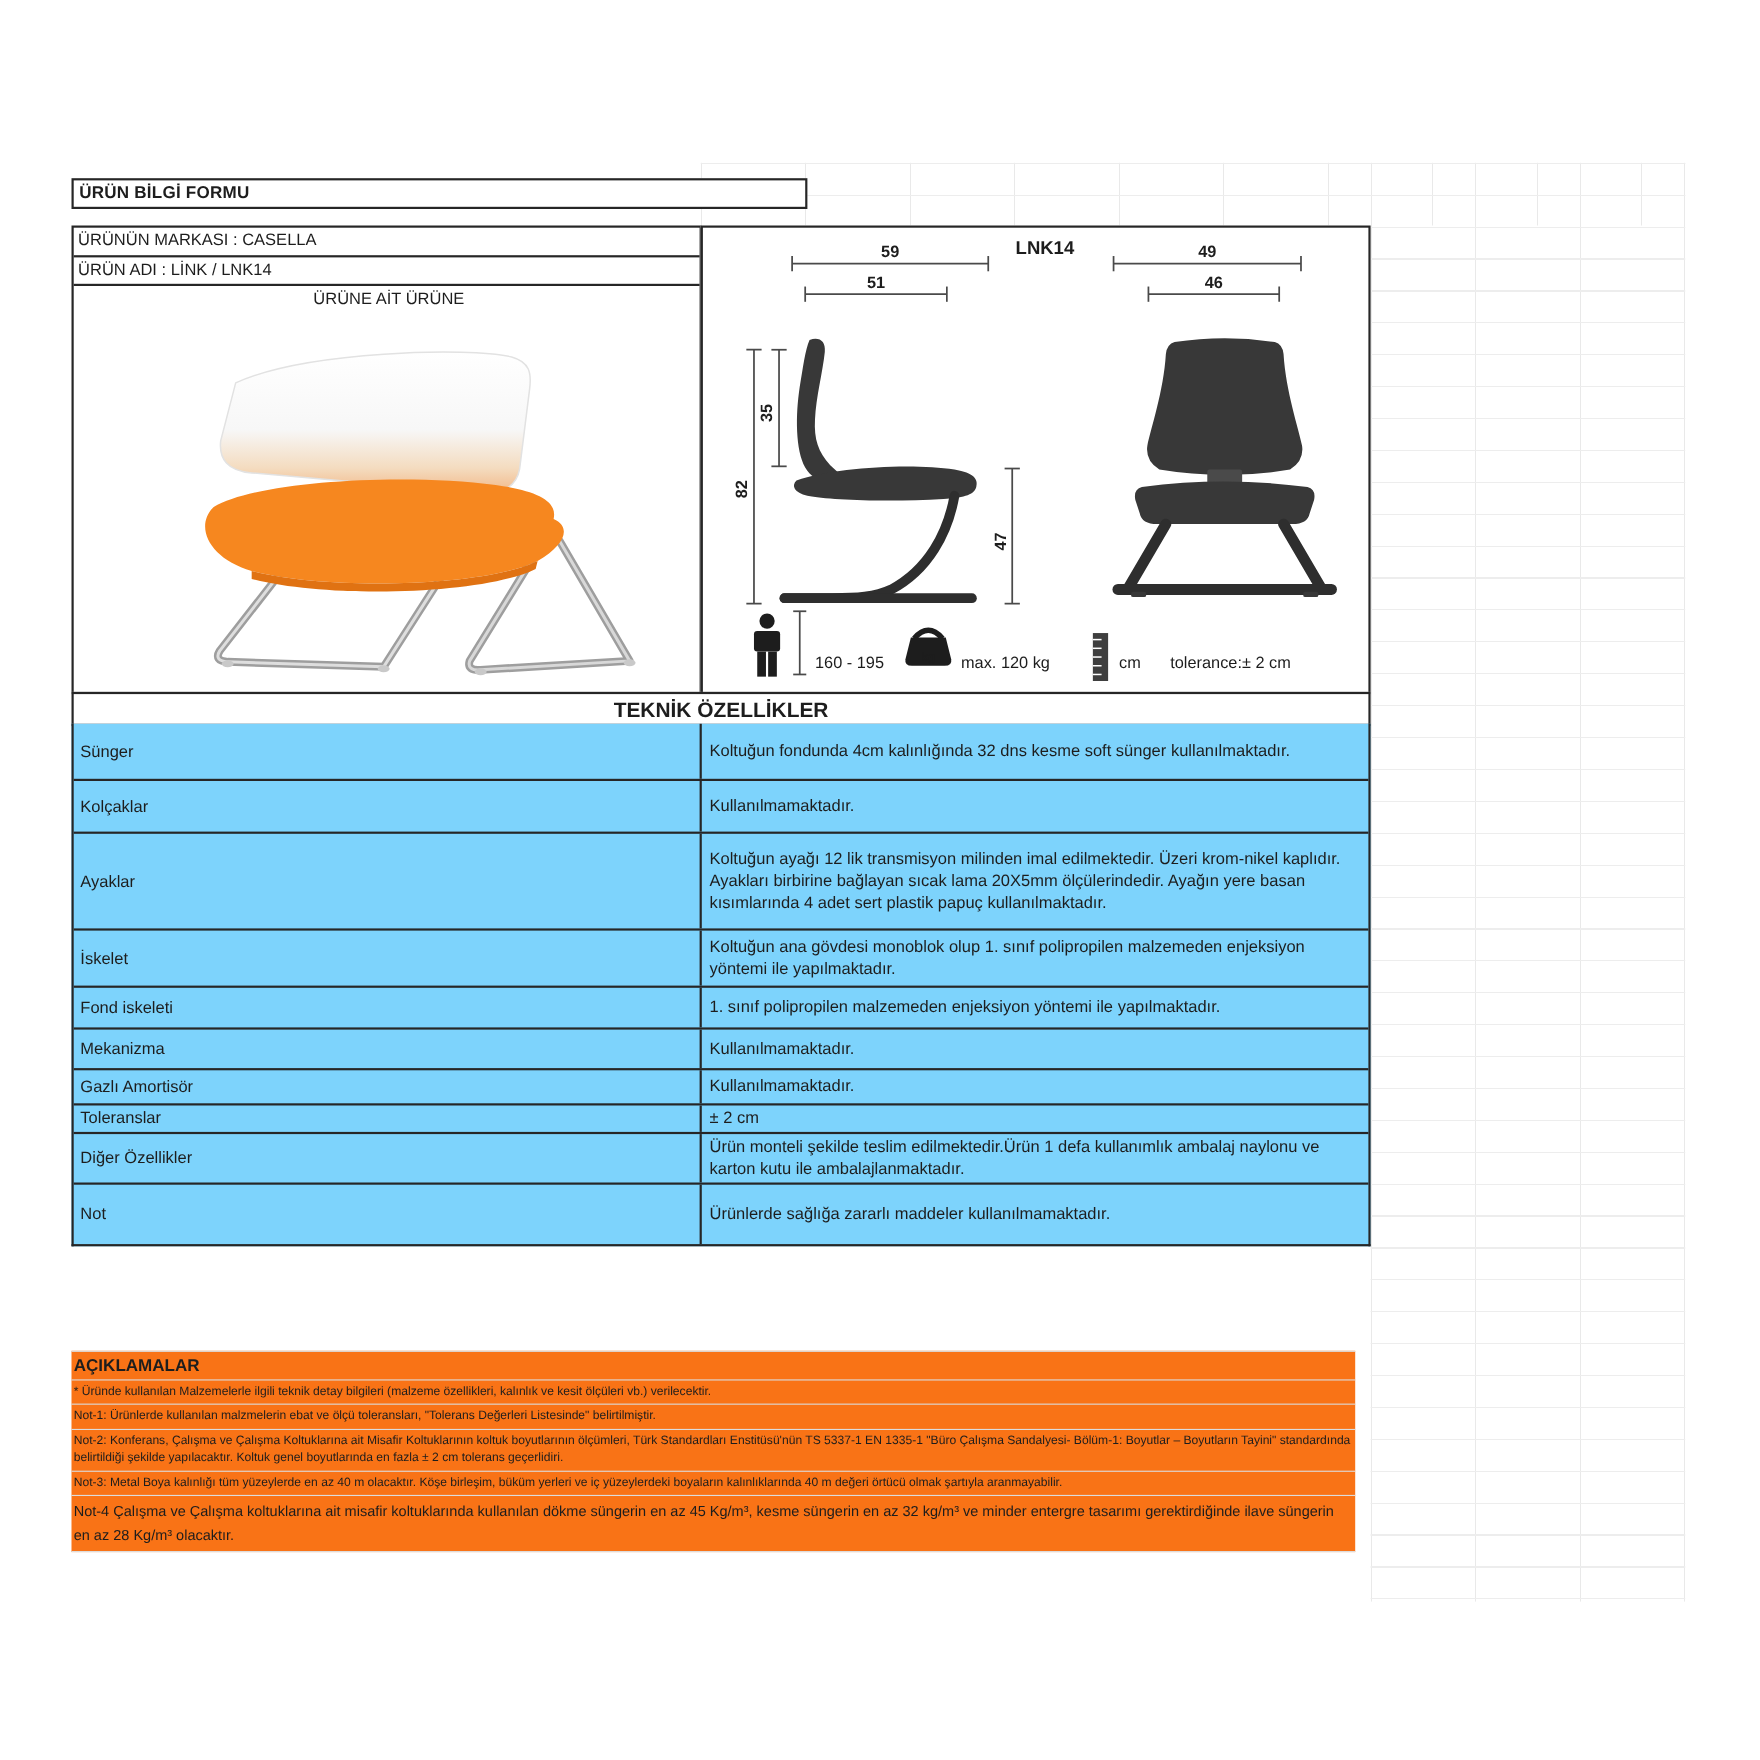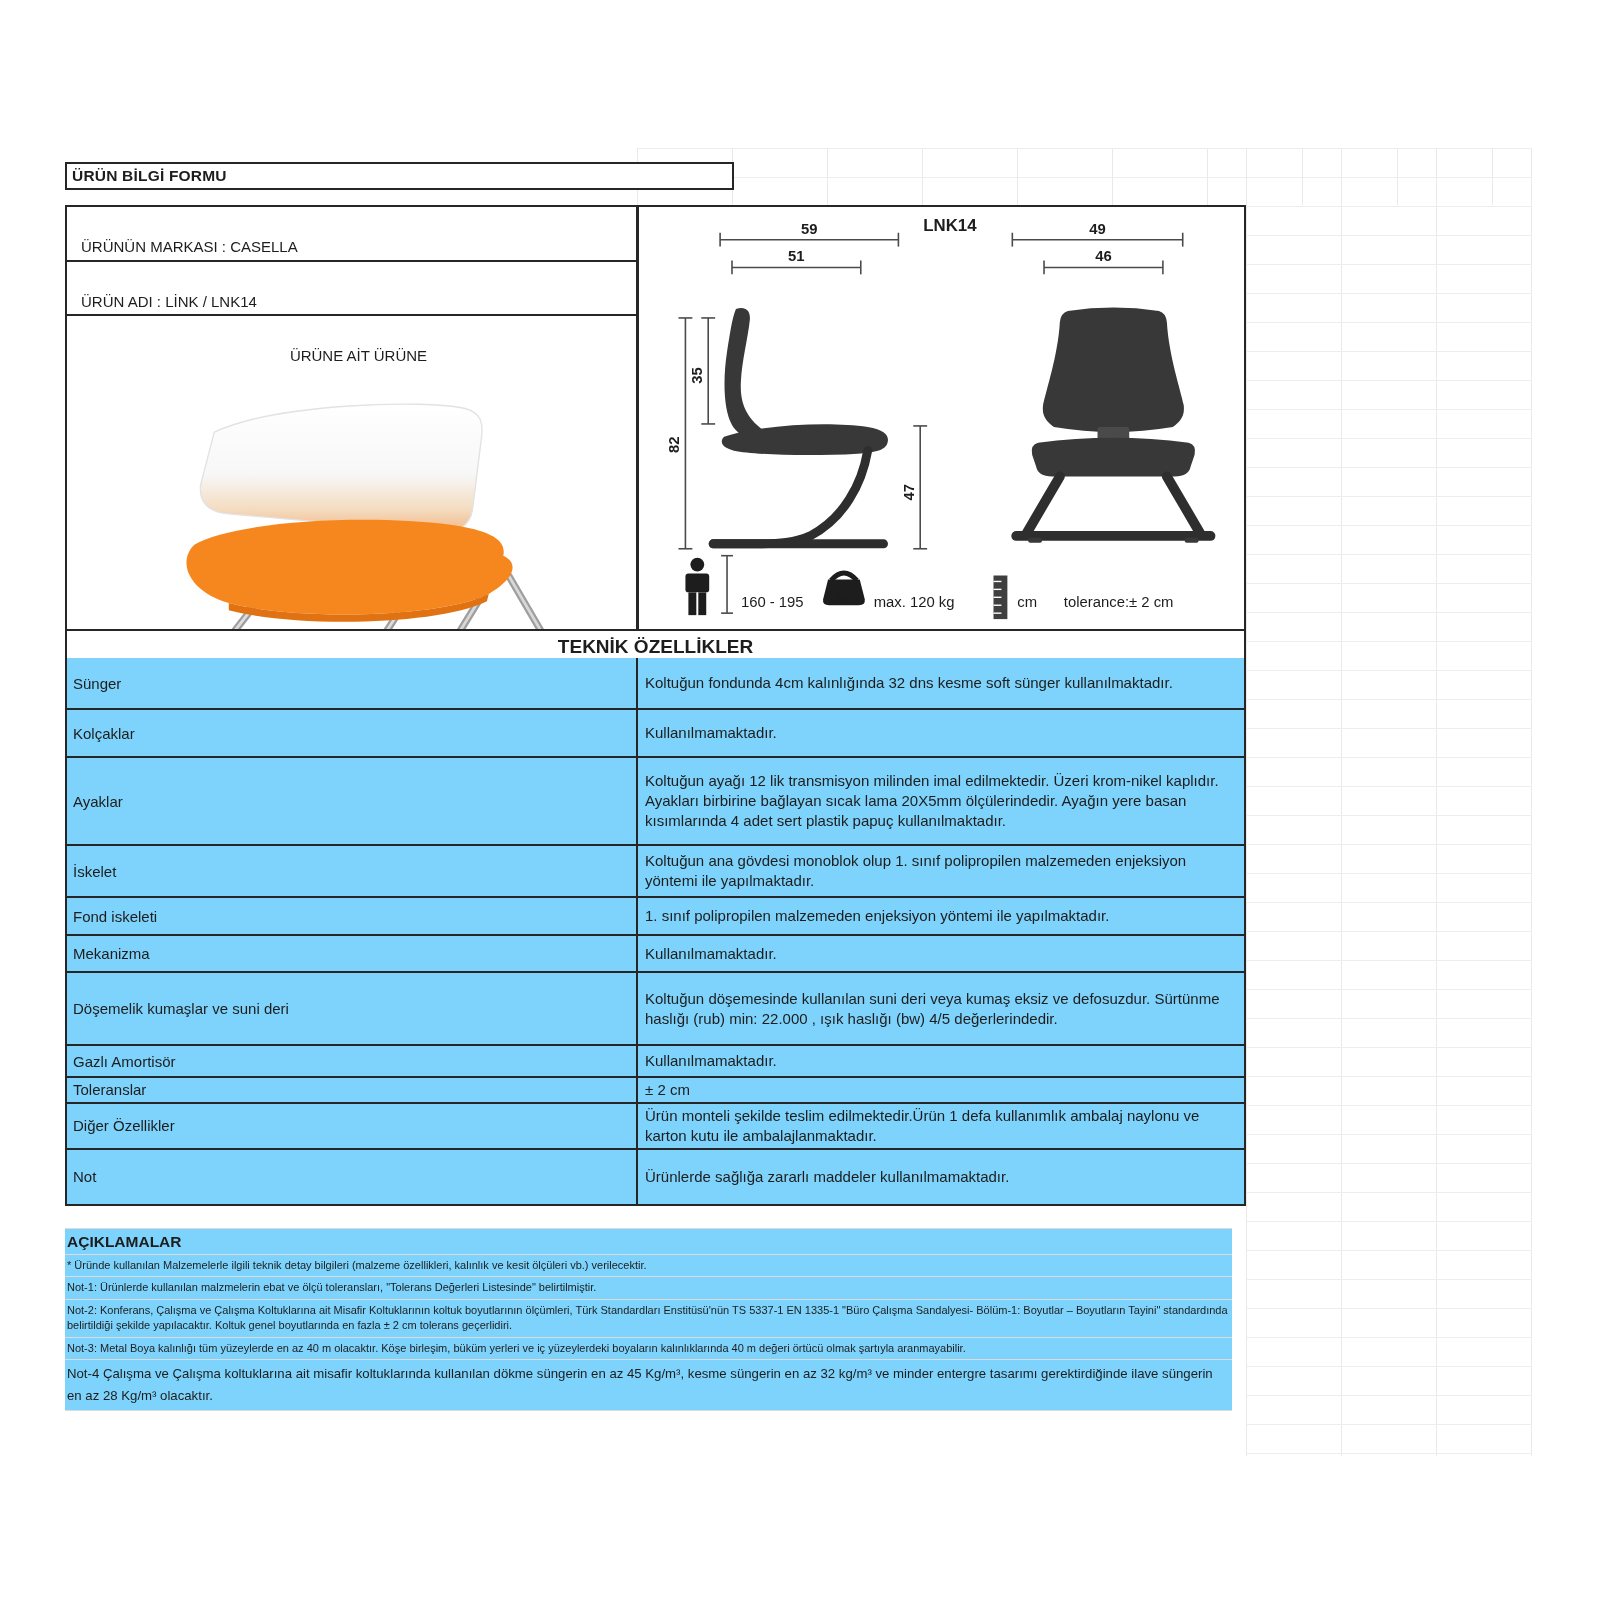--- a/index.html
+++ b/index.html
@@ -8,40 +8,40 @@
   
   .ghost{background-image:
       repeating-linear-gradient(to bottom,#ededed 0 1px,transparent 1px 29px),
       repeating-linear-gradient(to right,#e9e9e9 0 1px,transparent 1px 95px);}
   .box{background:#fff;border:2px solid #262626;}
   
   .title{left:65px;top:162px;width:669px;height:28px;font-size:15.5px;font-weight:bold;
          padding:3px 0 0 5px;letter-spacing:.2px;}
   
   .prodblock{left:65px;top:205px;width:573px;height:426px;}
-  .prow{border-bottom:2px solid #262626;font-size:15px;padding:3px 0 0 14px;height:27px;box-sizing:border-box;margin-top:28px;}
+  .prow{border-bottom:2px solid #262626;font-size:15px;padding:3px 0 0 4px;height:27px;box-sizing:border-box;}
   .prow.last{border-bottom:none;text-align:center;}
   .imgarea{height:340px;display:flex;align-items:flex-start;justify-content:center;}
   
   .drawbox{left:637px;top:205px;width:609px;height:426px;}
   
   .techhdr{left:65px;top:629px;width:1181px;height:31px;text-align:center;font-weight:bold;
            font-size:19px;padding-top:5px;}
   .techtable{left:65px;top:658px;width:1181px;border:2px solid #262626;border-top:none;background:#7dd3fc;}
   .trow{display:flex;border-top:2px solid #262626;}
   .trow:first-child{border-top:none;}
   .tlabel{width:571px;border-right:2px solid #262626;display:flex;align-items:center;
           padding:2px 4px 2px 6px;font-size:15px;box-sizing:border-box;}
   .tvalue{flex:1;display:flex;align-items:center;padding:2px 23px 2px 7px;font-size:15px;
           line-height:1.32;box-sizing:border-box;}
   .h50{min-height:50px}.h46{min-height:46px}.h86{min-height:86px}.h36{min-height:36px}
   .h35{min-height:35px}.h71{min-height:71px}.h30{min-height:30px}.h21{min-height:21px}
   .h44{min-height:44px}.h54{min-height:54px}
   
-  .notes{left:65px;top:1228px;width:1167px;background:#7dd3fc;border-top:1px solid #dcdcdc;}
+  .notes{left:65px;top:1228px;width:1167px;background:#f97316;border-top:1px solid #dcdcdc;}
   .note-h{font-weight:bold;font-size:15.5px;padding:4px 2px 3px 2px;border-bottom:1px solid #dcdcdc;}
   .note-item{font-size:11px;line-height:1.4;padding:3px 2px;border-bottom:1px solid #dcdcdc;}
   .note-item.small{font-size:13.2px;line-height:1.65;}
   svg text{font-family:"Liberation Sans",sans-serif;fill:#1d1d1d;}
   .dimtxt{font-size:15px;font-weight:bold;}
   .modeltxt{font-size:17px;font-weight:bold;}
   .icotxt{font-size:15px;}
 </style>
 </head>
 <body>
@@ -195,24 +195,20 @@
     <div class="tvalue h50">Koltuğun ana gövdesi monoblok olup 1. sınıf polipropilen malzemeden enjeksiyon yöntemi ile yapılmaktadır.</div>
   </div>
   <div class="trow h36">
     <div class="tlabel h36">Fond iskeleti</div>
     <div class="tvalue h36"> 1. sınıf polipropilen malzemeden enjeksiyon yöntemi ile yapılmaktadır.</div>
   </div>
   <div class="trow h35">
     <div class="tlabel h35">Mekanizma</div>
     <div class="tvalue h35">Kullanılmamaktadır.</div>
   </div>
-  <div class="trow h71">
-    <div class="tlabel h71">Döşemelik kumaşlar ve suni deri</div>
-    <div class="tvalue h71">Koltuğun döşemesinde kullanılan suni deri veya kumaş eksiz ve defosuzdur. Sürtünme haslığı (rub) min: 22.000 , ışık haslığı (bw) 4/5 değerlerindedir.</div>
-  </div>
   <div class="trow h30">
     <div class="tlabel h30">Gazlı Amortisör</div>
     <div class="tvalue h30">Kullanılmamaktadır.</div>
   </div>
   <div class="trow h21">
     <div class="tlabel h21">Toleranslar</div>
     <div class="tvalue h21">± 2 cm</div>
   </div>
   <div class="trow h44">
     <div class="tlabel h44">Diğer Özellikler</div>

